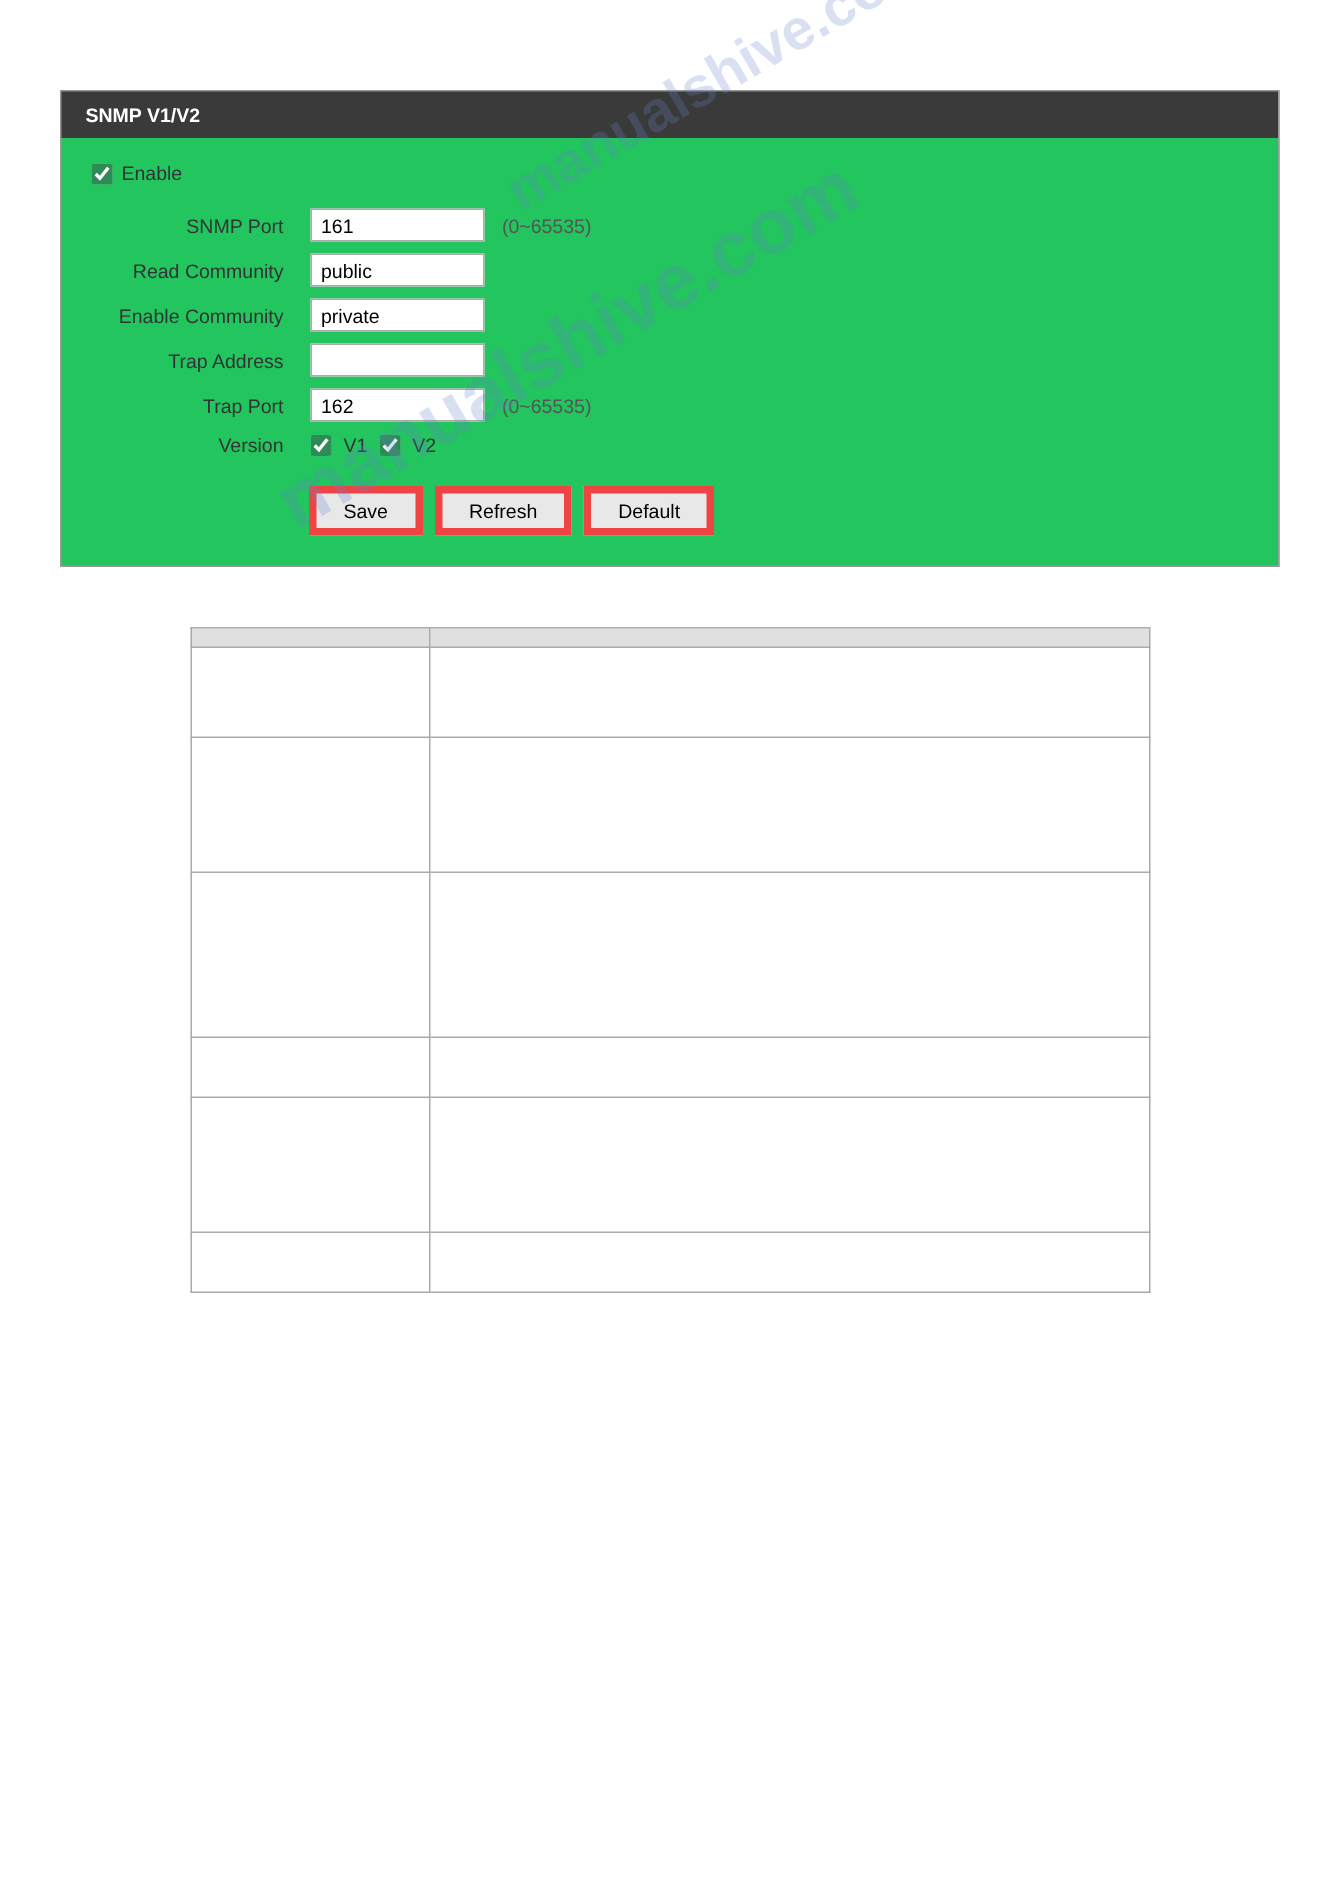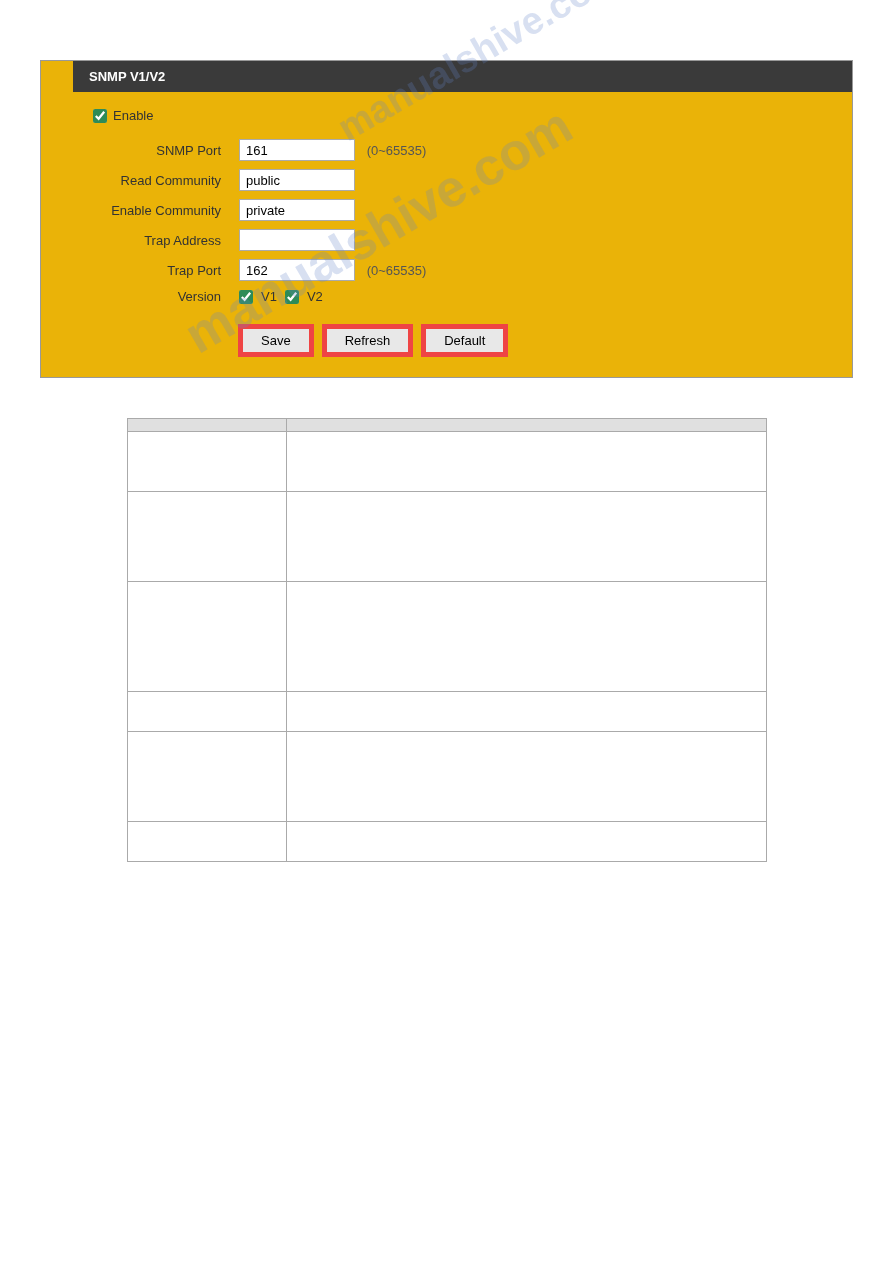--- a/index.html
+++ b/index.html
@@ -12,23 +12,22 @@
       min-height: 1263px;
     }
 
     .page-wrapper {
       padding: 60px 40px 40px 40px;
     }
 
     
     .snmp-panel {
       border: 1px solid #999;
-      background: #eab308;
+      background: #22c55e;
       margin-bottom: 40px;
-      padding-left: 32px;
     }
 
     .snmp-panel-header {
       background: #3a3a3a;
       color: #ffffff;
       padding: 8px 16px;
       font-size: 13px;
       font-weight: bold;
     }
 

